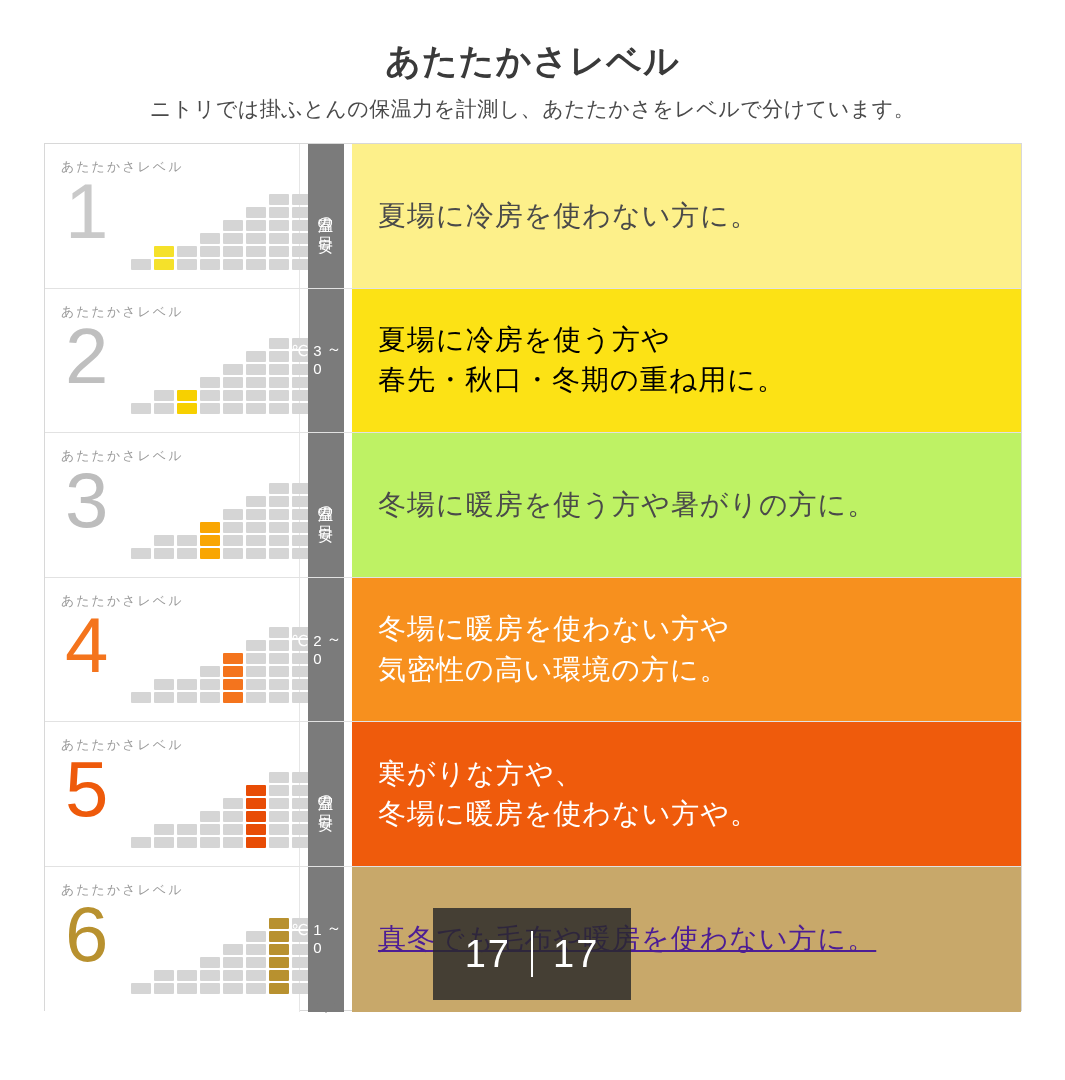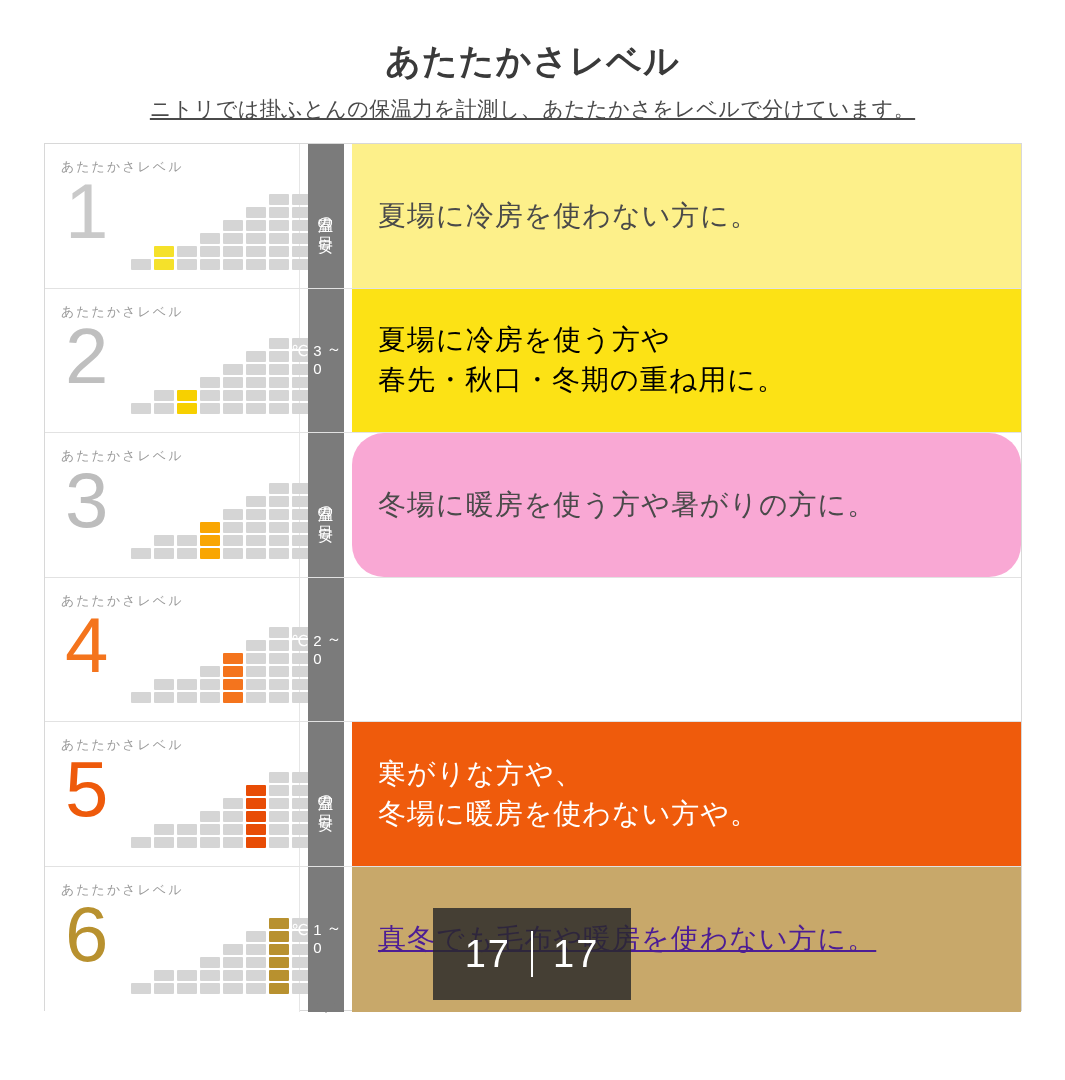--- a/index.html
+++ b/index.html
@@ -23,21 +23,20 @@
     color:#3a3a3a;
     letter-spacing:1px;
   }
   .subtitle{
     position:absolute;
     top:95px;left:0;width:1065px;
     text-align:center;
     font-size:21px;
     color:#4a4a4a;
     letter-spacing:0.5px;
-    text-decoration:underline;
   }
   .table{
     position:absolute;
     top:143px;left:44px;
     width:978px;height:868px;
     border:1px solid #d8d8d8;
     box-sizing:border-box;
     background:#fff;
   }
   .row{
@@ -338,21 +337,21 @@
               <div class="seg"></div>
               <div class="seg"></div>
             </div>
           </div>
         </div>
         <div class="arrowcol">
           <div class="arrowband">
             <div class="arrow-text">室温の目安</div>
           </div>
         </div>
-        <div class="desc" style="background: #f9a8d4; color: rgb(74, 74, 74); border-radius: 32px;">冬場に暖房を使う方や暑がりの方に。</div>
+        <div class="desc" style="background: #bef264; color: rgb(74, 74, 74);">冬場に暖房を使う方や暑がりの方に。</div>
       </div>
       <div class="row">
         <div class="left">
           <div class="lvl-label">あたたかさレベル</div>
           <div class="lvl-num" style="color: rgb(244, 116, 29);">4</div>
           <div class="bars">
             <div class="barcol">
               <div class="seg"></div>
             </div>
             <div class="barcol">
@@ -400,20 +399,22 @@
           </div>
         </div>
         <div class="arrowcol">
           <div class="arrowband">
             <div class="arrow-text">10
 ～
 20
 ℃</div>
           </div>
         </div>
+        <div class="desc" style="background: rgb(247, 144, 30); color: rgb(255, 255, 255);">冬場に暖房を使わない方や
+気密性の高い環境の方に。</div>
       </div>
       <div class="row">
         <div class="left">
           <div class="lvl-label">あたたかさレベル</div>
           <div class="lvl-num" style="color: rgb(238, 90, 11);">5</div>
           <div class="bars">
             <div class="barcol">
               <div class="seg"></div>
             </div>
             <div class="barcol">

